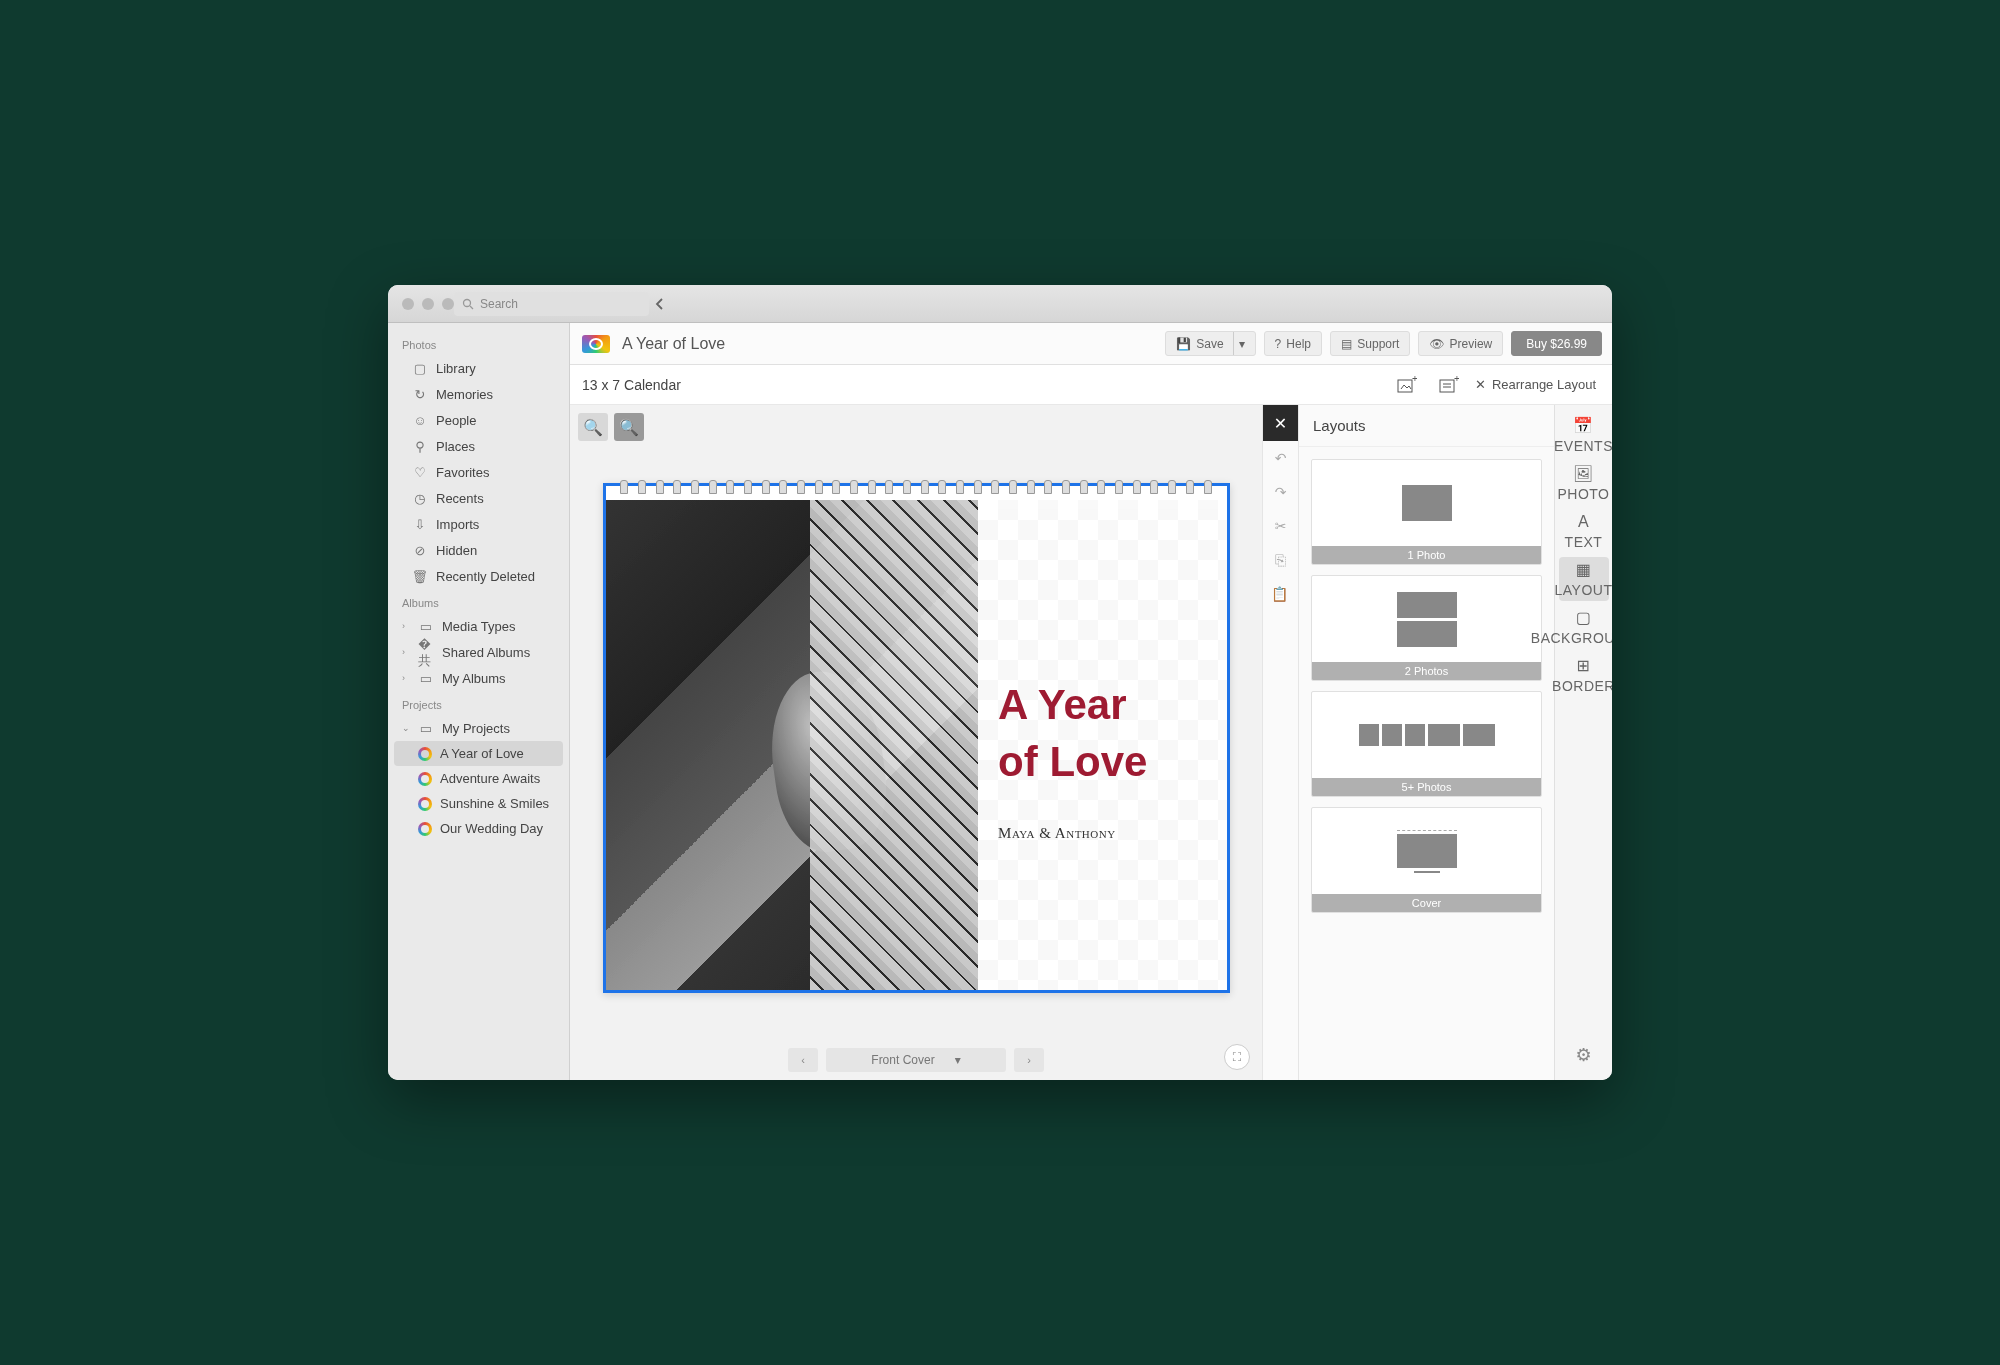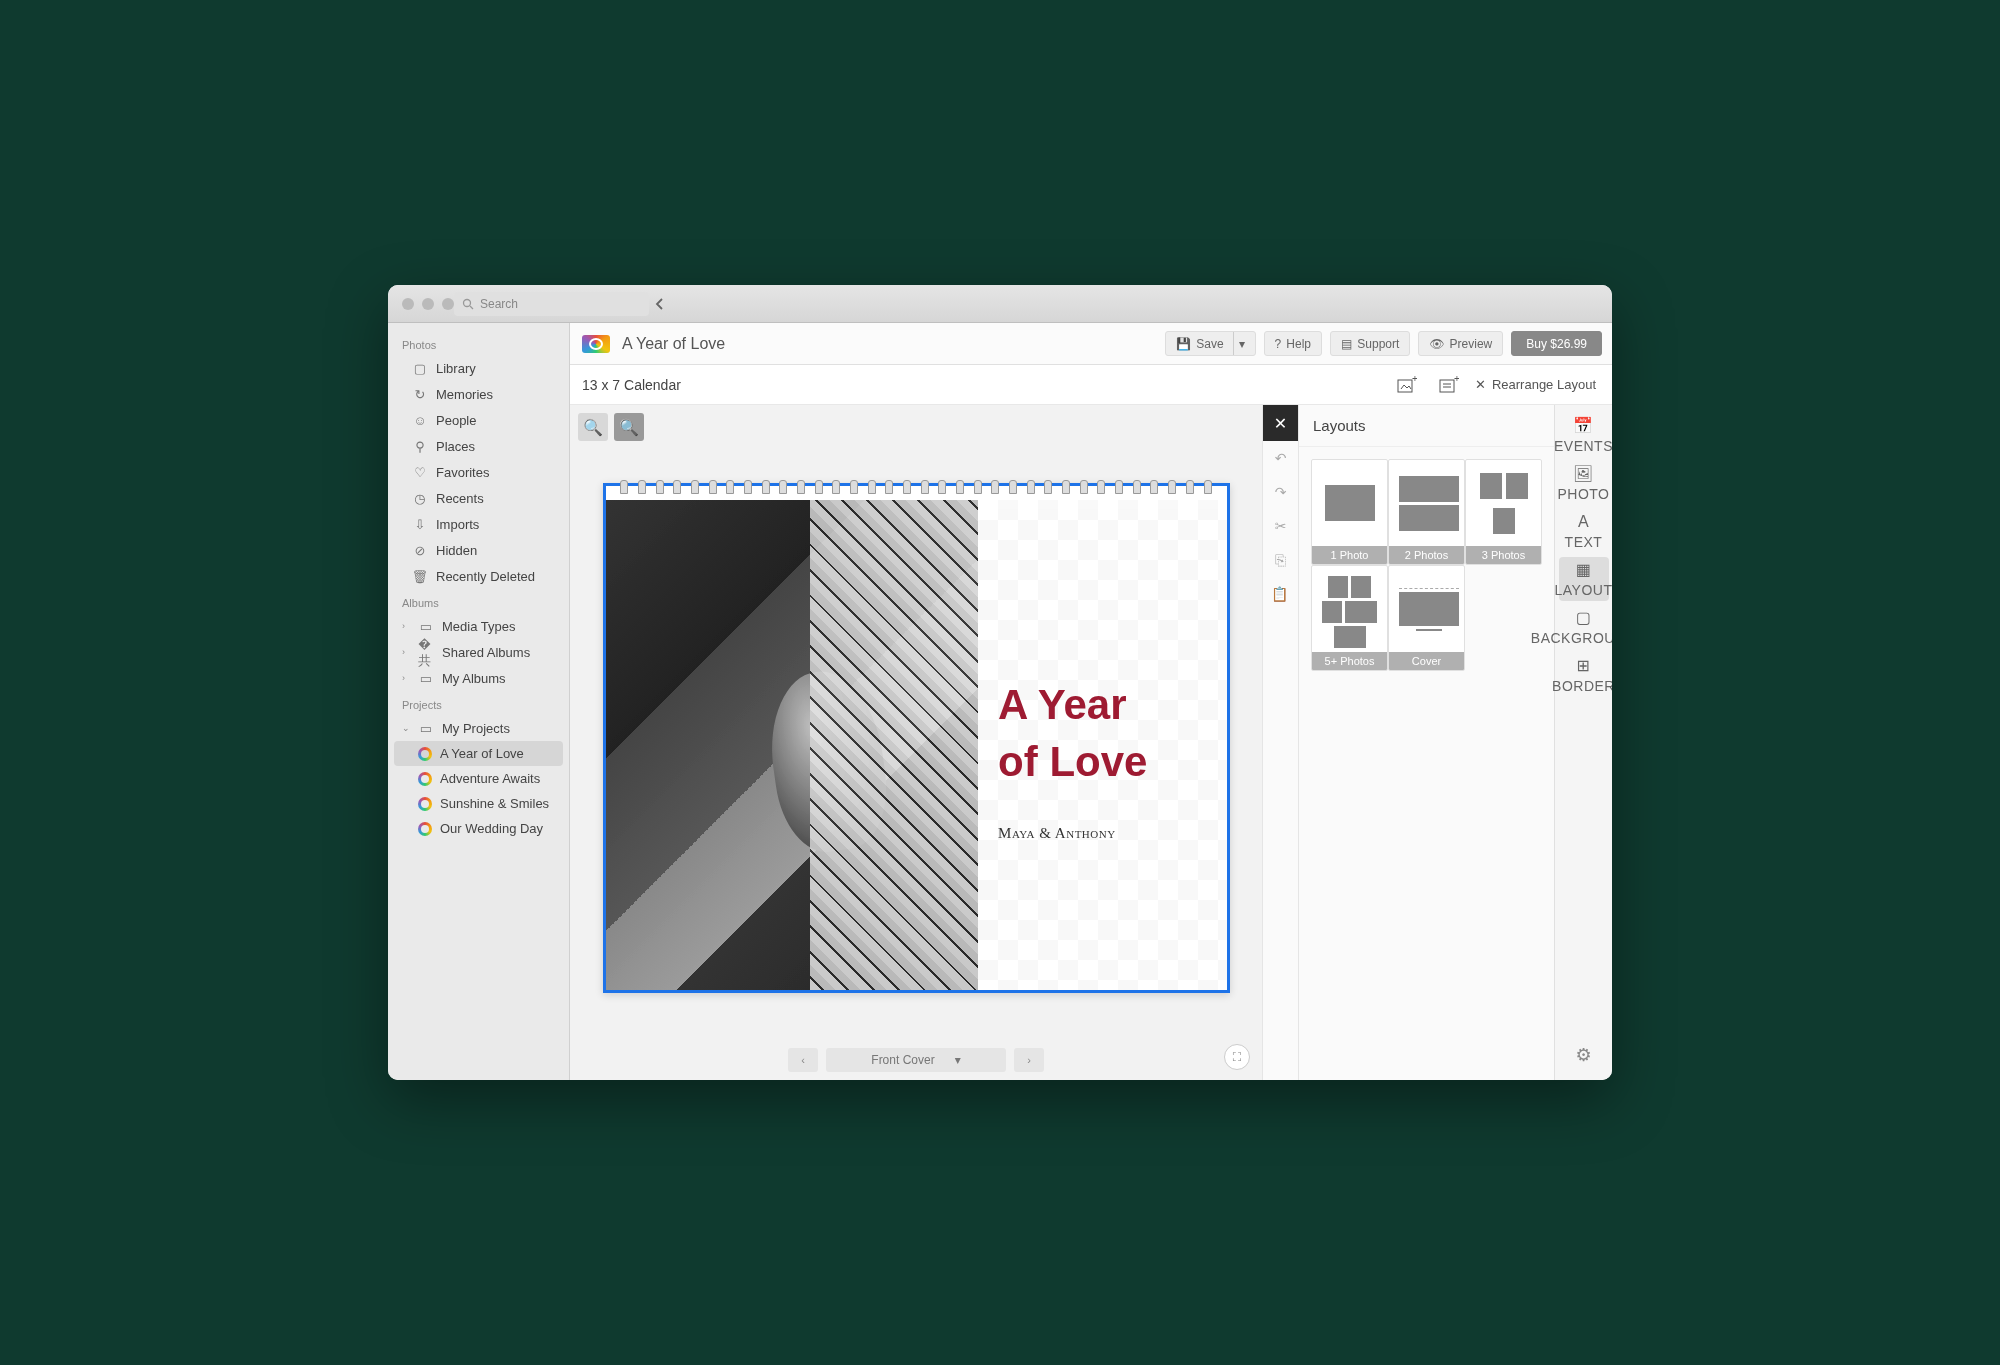--- a/index.html
+++ b/index.html
@@ -55,21 +55,21 @@
 .cal-sub{font-family:Georgia,serif;font-size:15px;color:#333;letter-spacing:.5px;margin-top:34px;position:relative;z-index:1;font-variant:small-caps}
 .side-tools{width:36px;background:#fafafa;border-left:1px solid #e5e5e5;display:flex;flex-direction:column;align-items:center;padding-top:0}
 .side-close{width:36px;height:36px;background:#2a2a2a;color:#fff;display:flex;align-items:center;justify-content:center;font-size:16px;cursor:pointer}
 .side-tool{width:36px;height:34px;display:flex;align-items:center;justify-content:center;color:#aaa;font-size:14px}
 .page-nav{height:40px;display:flex;align-items:center;justify-content:center;gap:8px}
 .nav-btn{width:30px;height:24px;background:#e5e5e5;border-radius:3px;display:flex;align-items:center;justify-content:center;color:#888;font-size:11px}
 .page-sel{width:180px;height:24px;background:#e5e5e5;border-radius:3px;display:flex;align-items:center;justify-content:center;gap:20px;font-size:12px;color:#777}
 .expand-btn{position:absolute;right:12px;bottom:10px;width:26px;height:26px;border:1px solid #ccc;border-radius:50%;background:#fff;display:flex;align-items:center;justify-content:center;color:#888;font-size:12px}
 .layouts-panel{width:256px;background:#fafafa;border-left:1px solid #e5e5e5;display:flex;flex-direction:column}
 .layouts-head{padding:12px 14px;font-size:15px;color:#444;border-bottom:1px solid #eee}
-.layouts-grid{flex:1;padding:12px;display:grid;grid-template-columns:1fr 1fr 1fr;align-content:start;overflow-y:auto}
+.layouts-grid{flex:1;padding:12px;display:grid;grid-template-columns:1fr;gap:10px;align-content:start;overflow-y:auto}
 .layout-card{background:#fff;border:1px solid #e0e0e0;border-radius:2px;overflow:hidden;cursor:pointer}
 .layout-preview{height:86px;display:flex;align-items:center;justify-content:center;padding:10px;gap:4px;flex-wrap:wrap}
 .ph{background:#888}
 .layout-label{background:#b0b0b0;color:#fff;font-size:11px;text-align:center;padding:3px 0}
 .right-rail{width:58px;background:#f5f5f5;border-left:1px solid #e0e0e0;display:flex;flex-direction:column;align-items:center;padding-top:8px;gap:4px}
 .rail-item{width:50px;height:44px;display:flex;flex-direction:column;align-items:center;justify-content:center;gap:3px;color:#666;font-size:8px;letter-spacing:.5px;cursor:pointer;border-radius:4px}
 .rail-item.active{background:#ddd}
 .rail-icon{font-size:16px}
 .rail-item .lbl{font-size:14px}
 .gear{margin-top:auto;margin-bottom:14px;color:#888;font-size:18px;cursor:pointer}
@@ -318,28 +318,20 @@
                 <div class="layout-label">1 Photo</div>
               </div>
             <div class="layout-card">
                 <div class="layout-preview" style="flex-direction:column;gap:3px">
                   <div class="ph" style="width:60px;height:26px"></div>
                   <div class="ph" style="width:60px;height:26px"></div>
                 </div>
                 <div class="layout-label">2 Photos</div>
               </div>
             <div class="layout-card">
-                <div class="layout-preview">
-                  <div class="ph" style="width:22px;height:26px"></div>
-                  <div class="ph" style="width:22px;height:26px"></div>
-                  <div class="ph" style="width:22px;height:26px"></div>
-                </div>
-                <div class="layout-label">3 Photos</div>
-              </div>
-            <div class="layout-card">
                 <div class="layout-preview" style="gap:3px">
                   <div class="ph" style="width:20px;height:22px"></div>
                   <div class="ph" style="width:20px;height:22px"></div>
                   <div class="ph" style="width:20px;height:22px"></div>
                   <div class="ph" style="width:32px;height:22px"></div>
                   <div class="ph" style="width:32px;height:22px"></div>
                 </div>
                 <div class="layout-label">5+ Photos</div>
               </div>
             <div class="layout-card">

